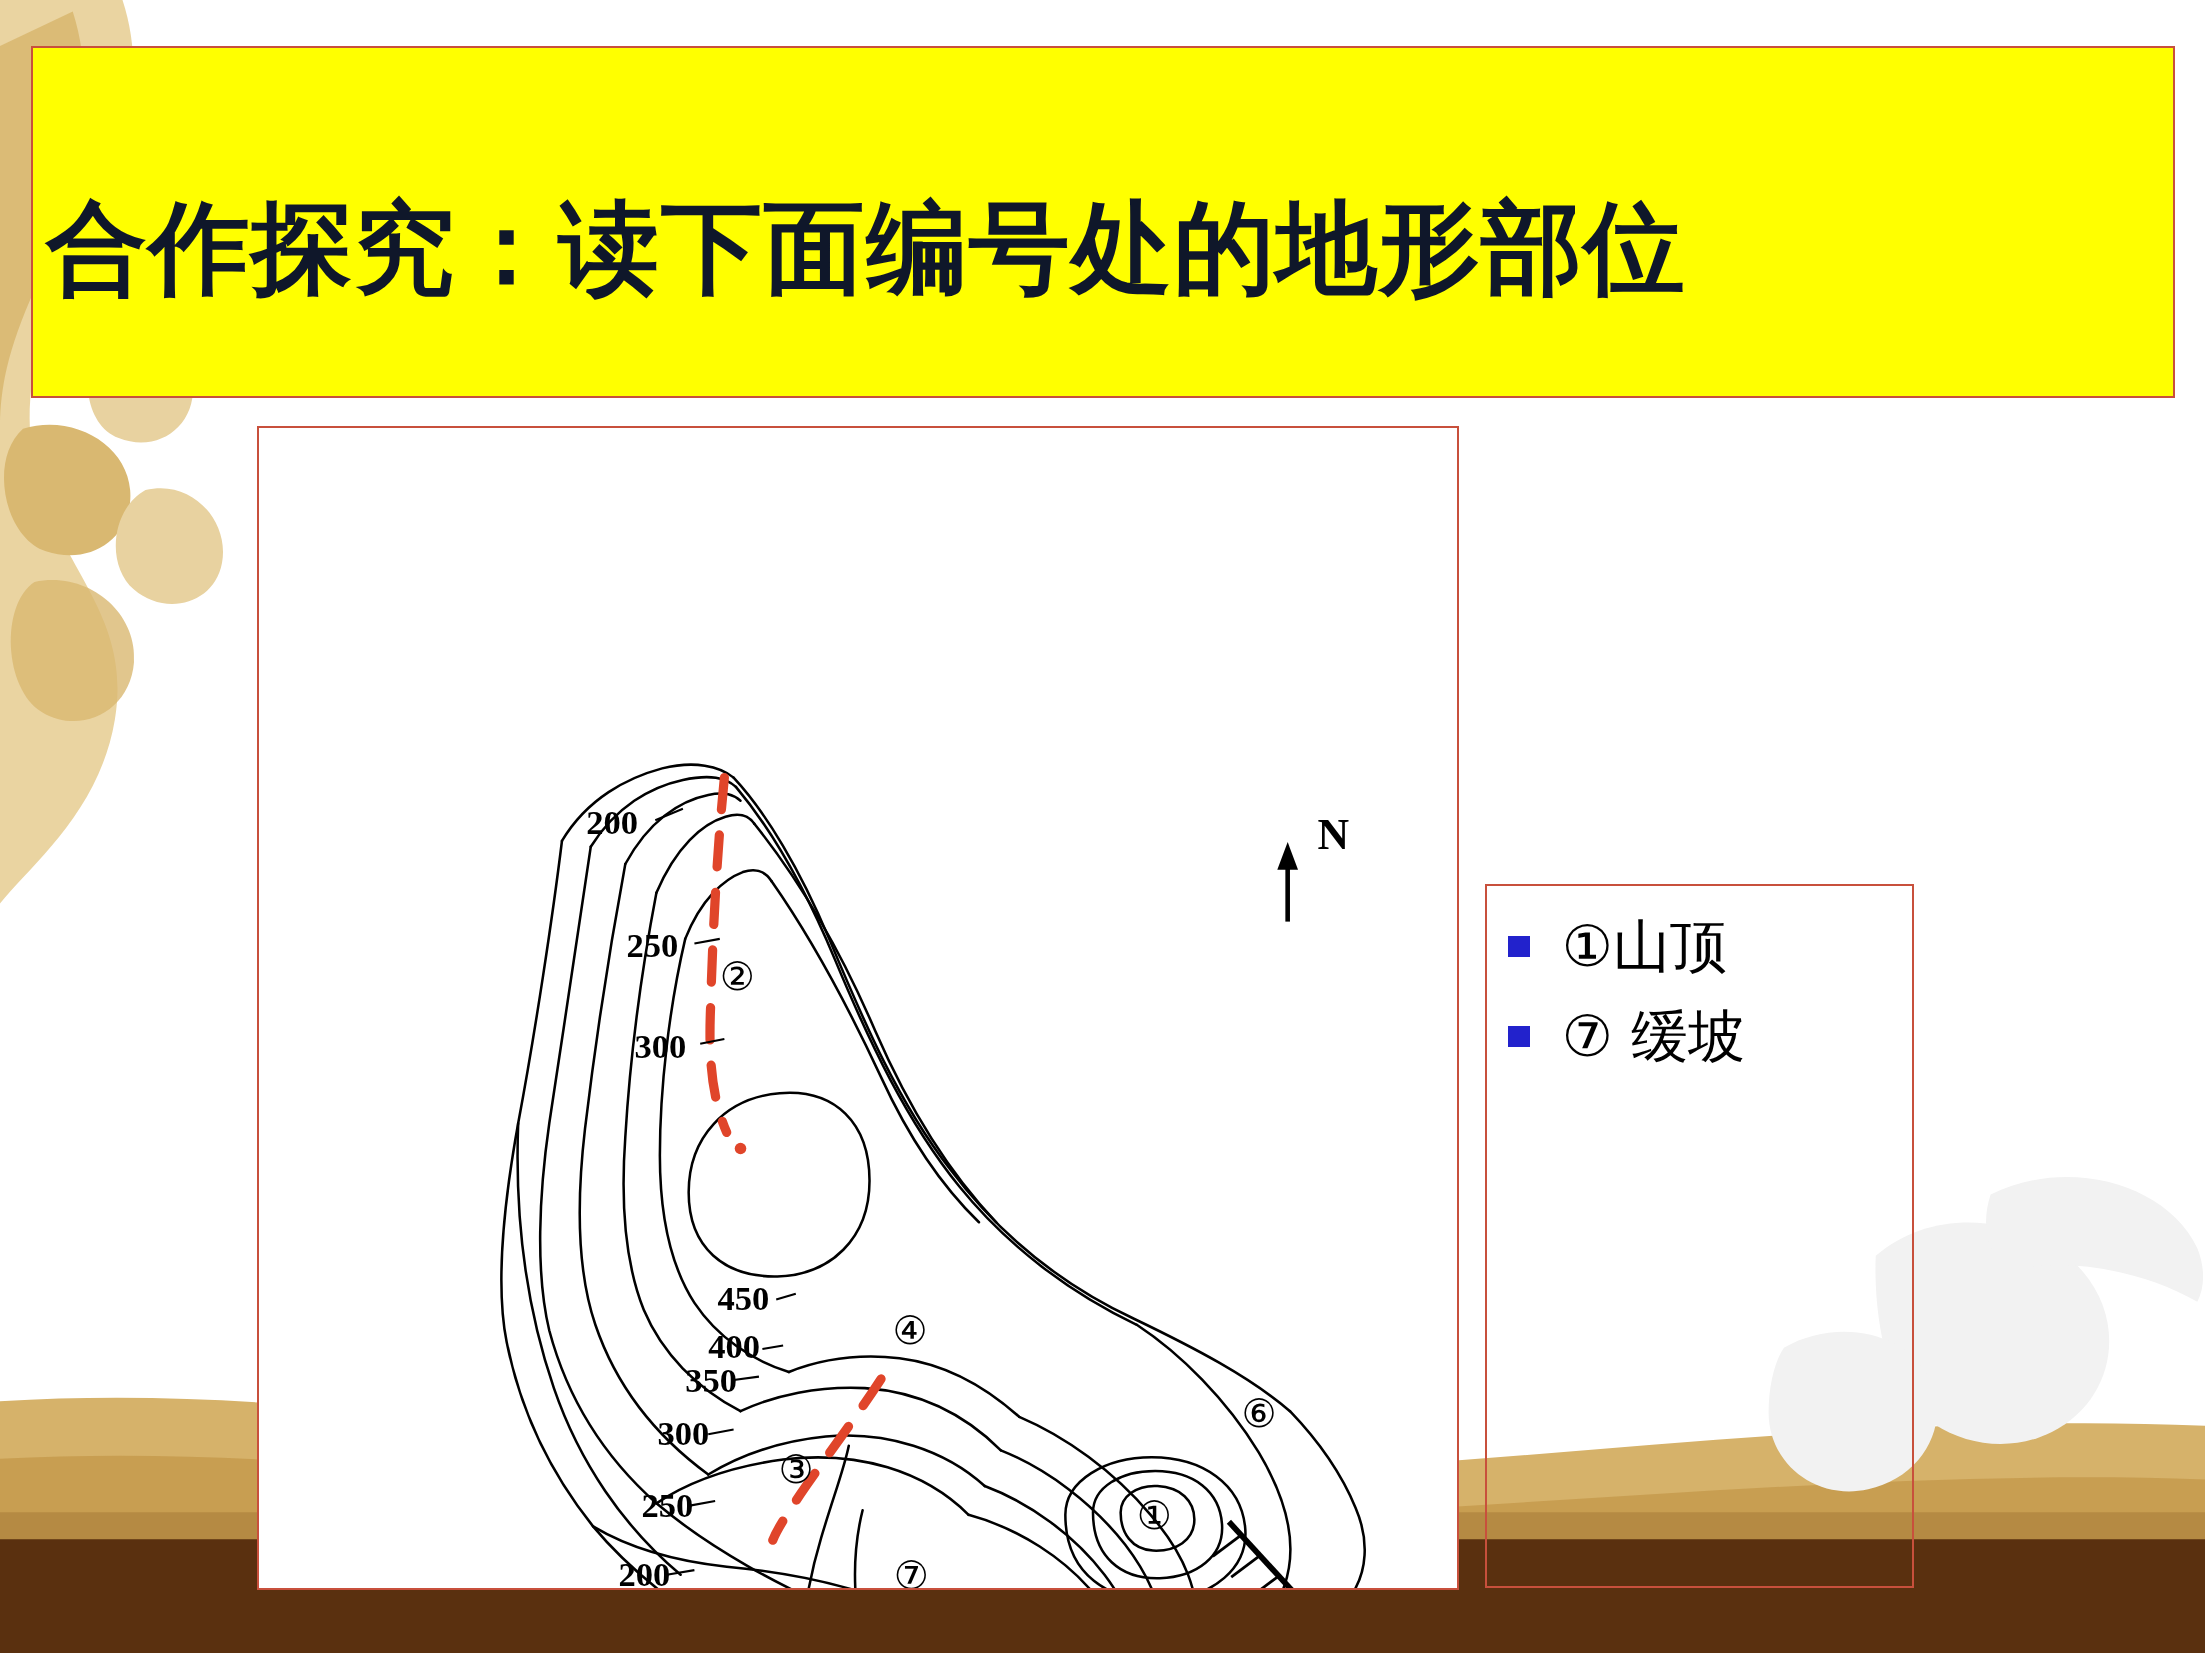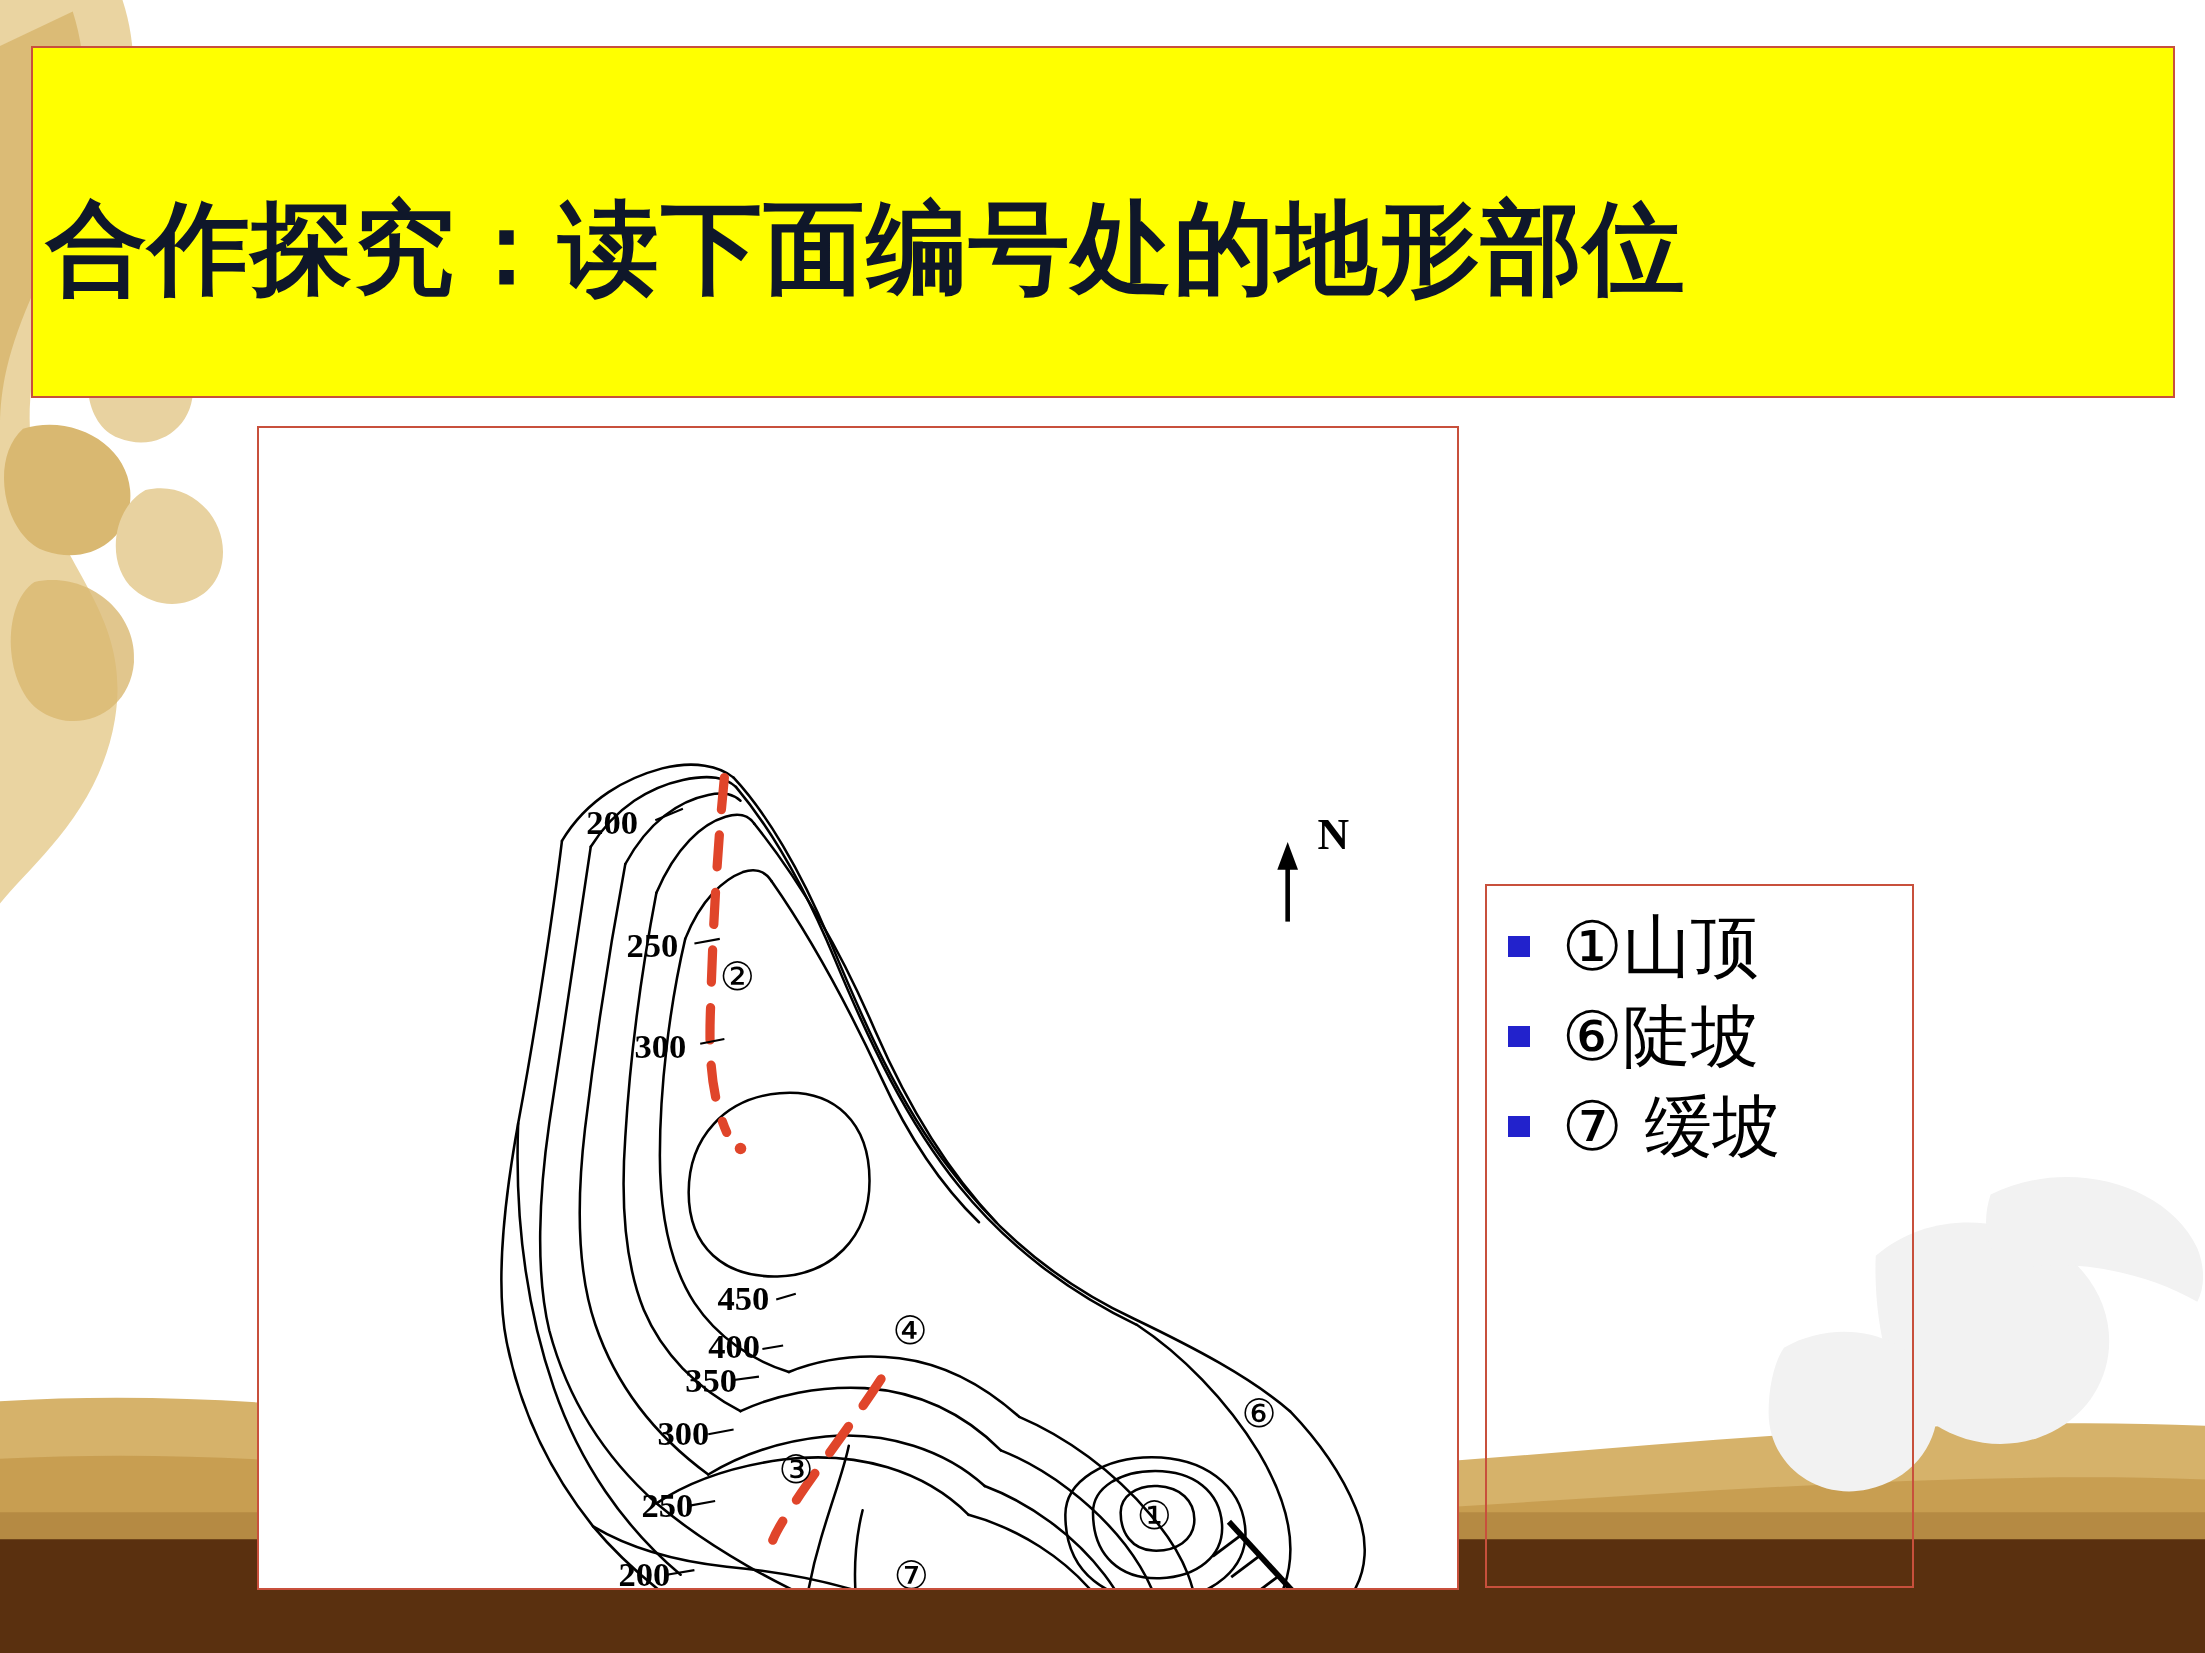--- a/index.html
+++ b/index.html
@@ -91,21 +91,21 @@
   }
   .legend-bullet {
     width: 21.4px;
     height: 21.4px;
     background: #2222cc;
     margin-right: 32px;
     flex: none;
   }
   .legend-label {
     font-family: "DejaVu Sans", sans-serif;
-    font-size: 68px;
+    font-size: 57px;
     line-height: 61px;
     color: #000000;
     white-space: nowrap;
   }
 
   
   .maplabel {
     font-family: "Liberation Serif", serif;
     font-weight: bold;
     fill: #000000;
@@ -261,20 +261,16 @@
   </svg>
 </div>
 
 <div id="legend-panel">
   <div class="legend-item">
     <span class="legend-bullet"></span>
     <span class="legend-label">①山顶</span>
   </div>
   <div class="legend-item">
     <span class="legend-bullet"></span>
-    <span class="legend-label">⑥陡坡</span>
-  </div>
-  <div class="legend-item">
-    <span class="legend-bullet"></span>
     <span class="legend-label">⑦ 缓坡</span>
   </div>
 </div>
 
 
 </body></html>

